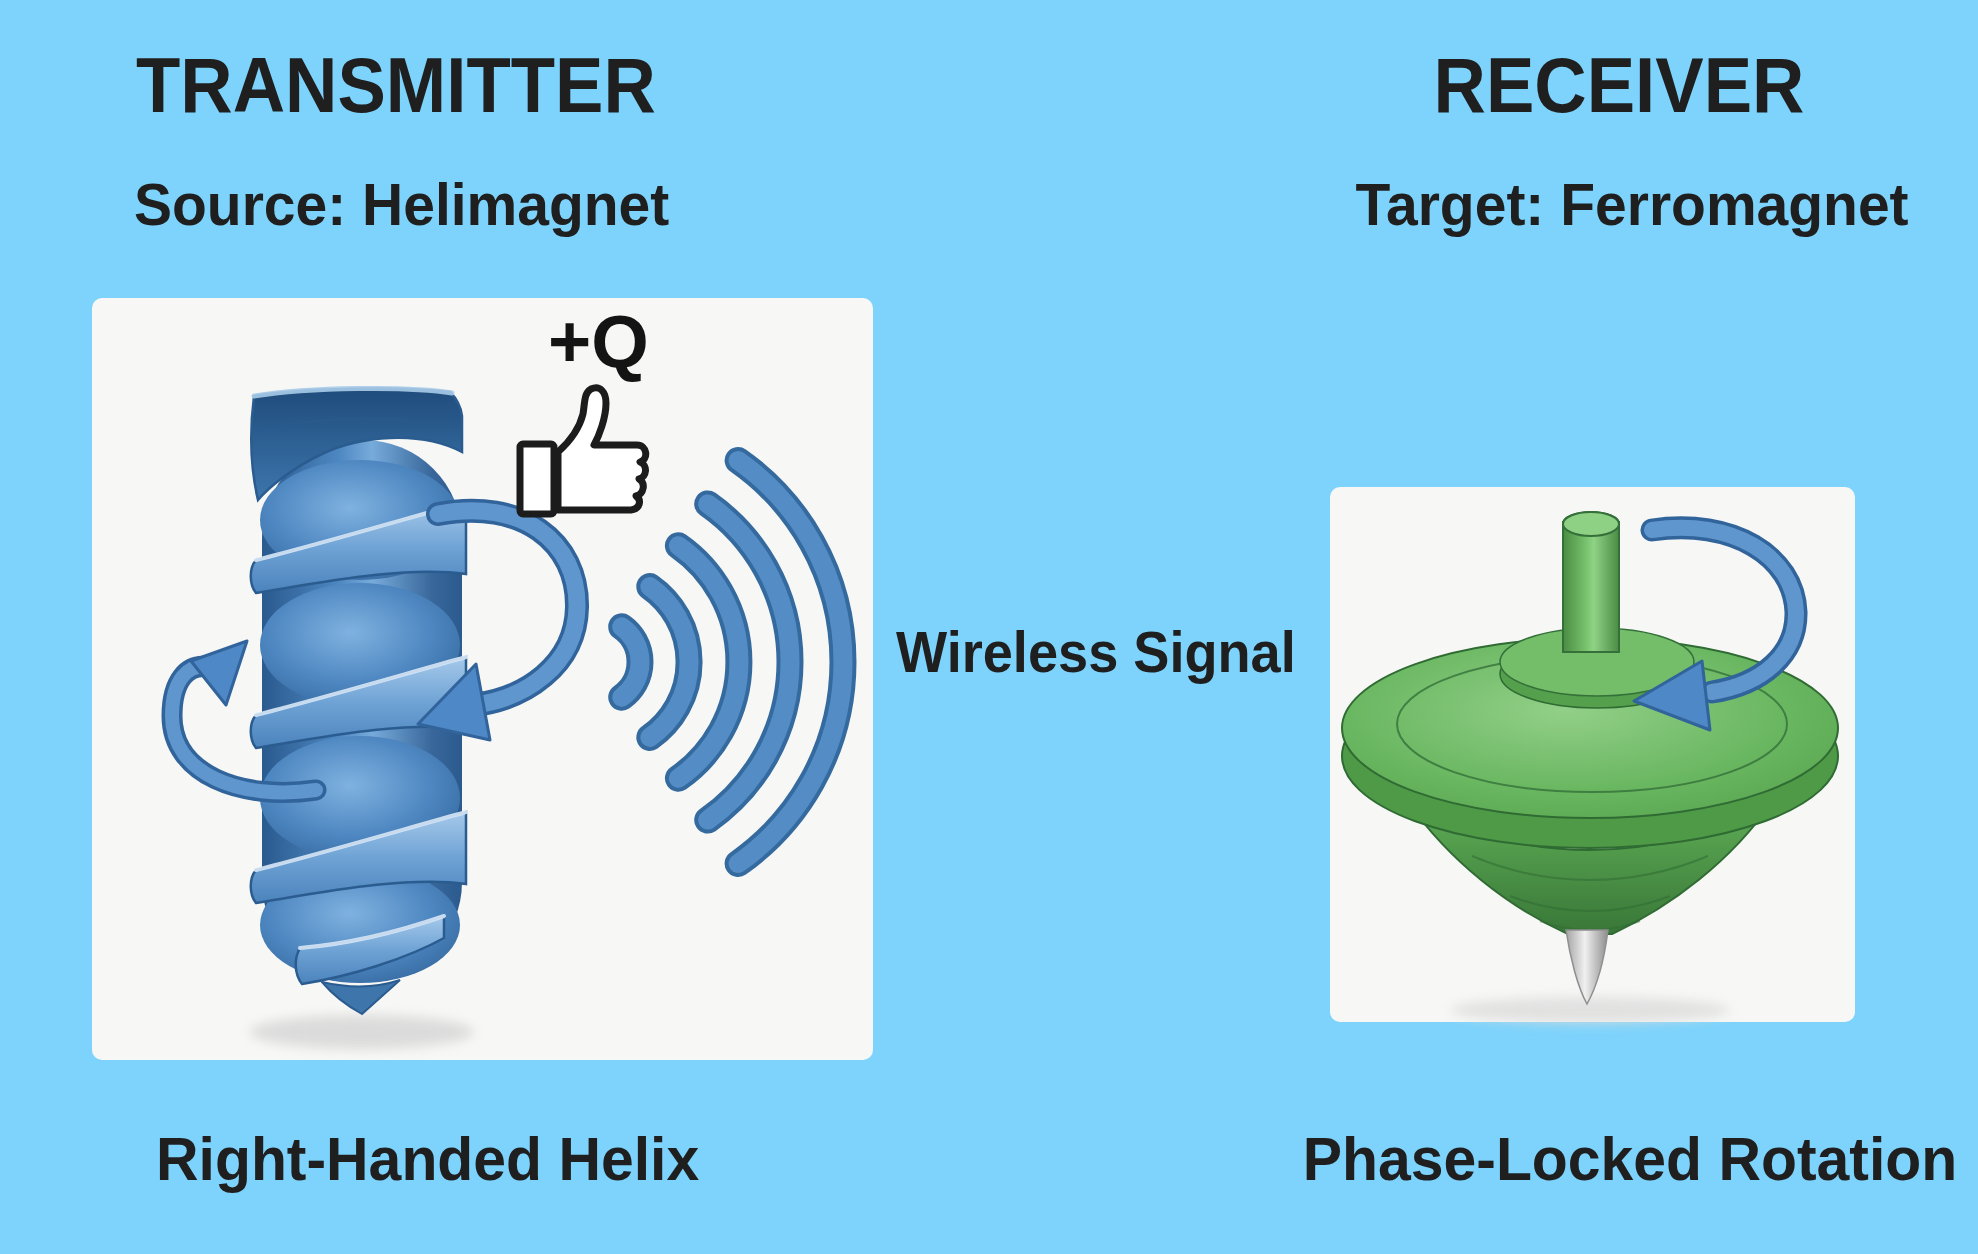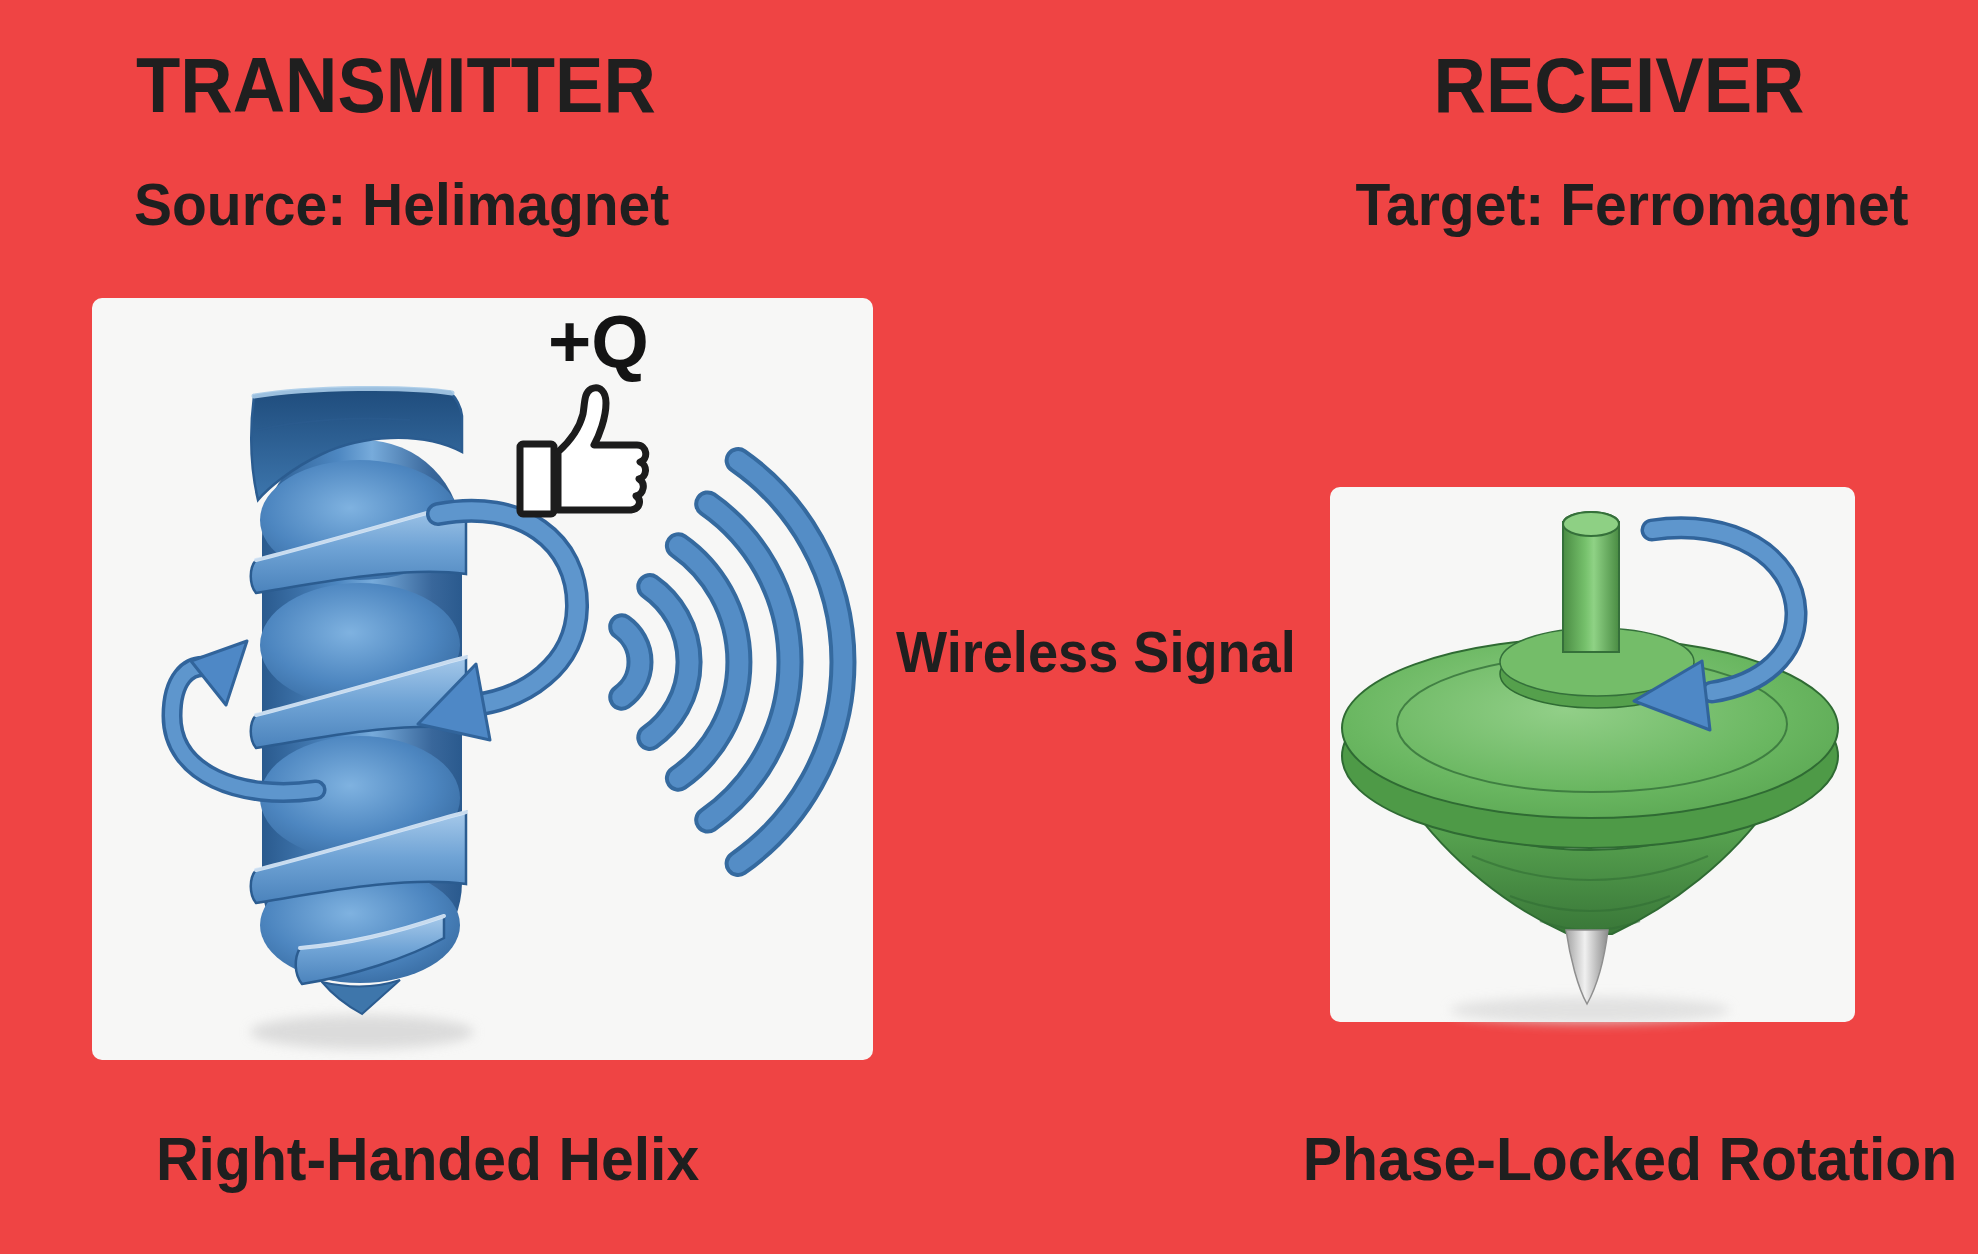--- a/index.html
+++ b/index.html
@@ -1,19 +1,19 @@
 <!DOCTYPE html>
 <html><head>
 <meta charset="utf-8">
 <style>
   html,body{margin:0;padding:0;background:#ffffff;}
   #canvas{
     position:relative;
     width:1978px;height:1254px;
-    background:#ef4444;
+    background:#7dd3fc;
     overflow:hidden;
     font-family:"Liberation Sans",sans-serif;
   }
   #art{position:absolute;left:0;top:0;width:1978px;height:1254px;}
   .lbl{
     position:absolute;
     font-weight:700;
     color:#1f1f1f;
     line-height:1;
     white-space:nowrap;

